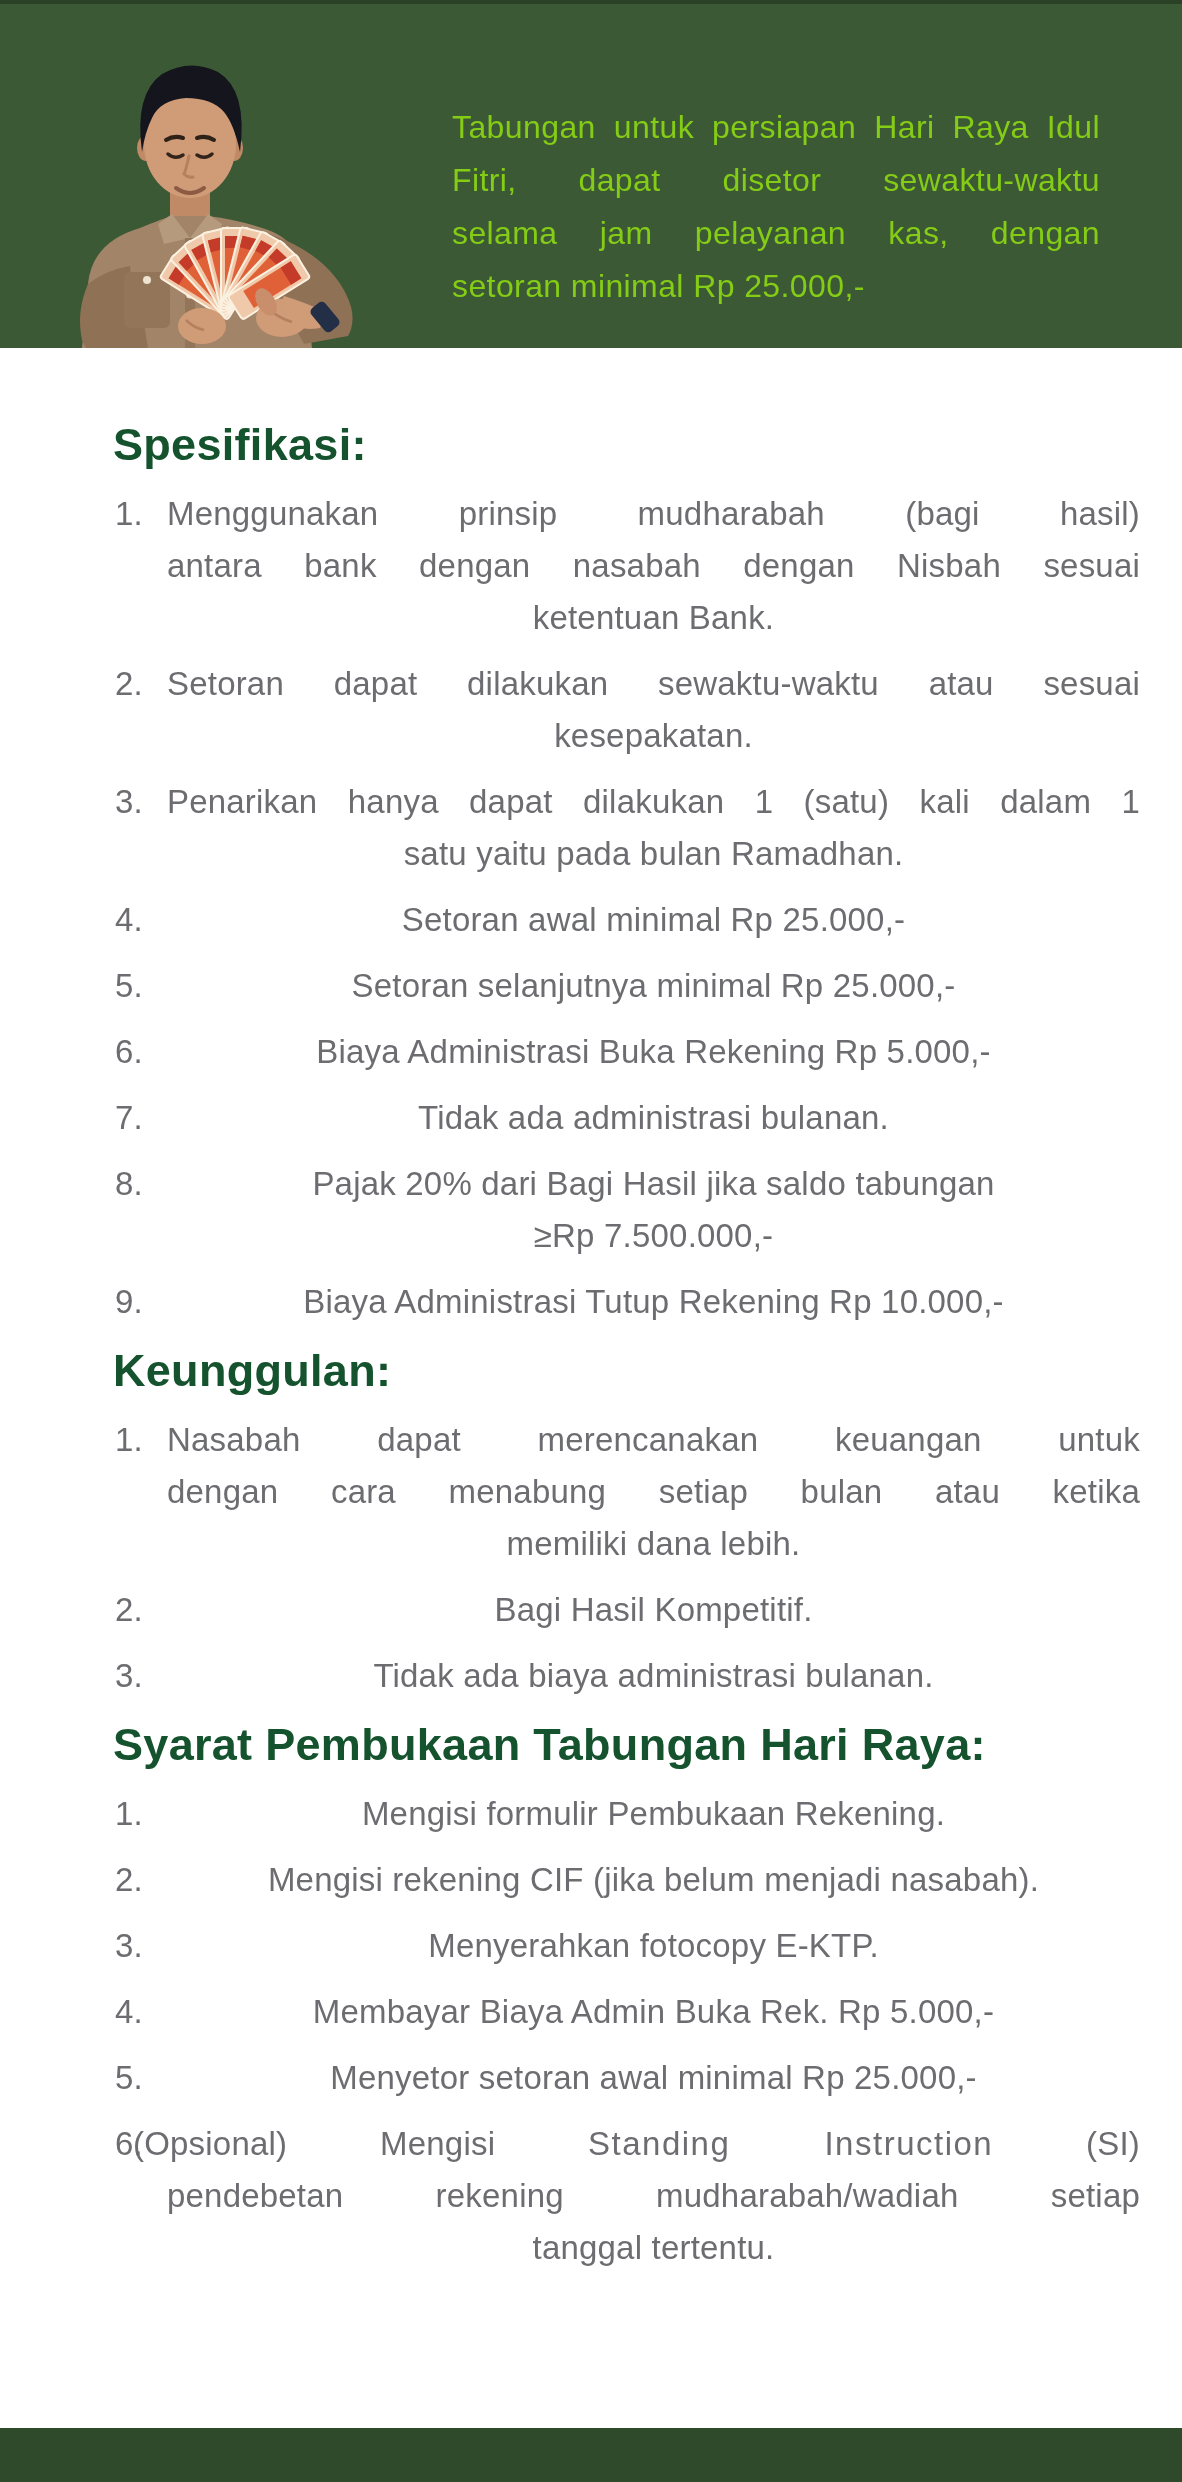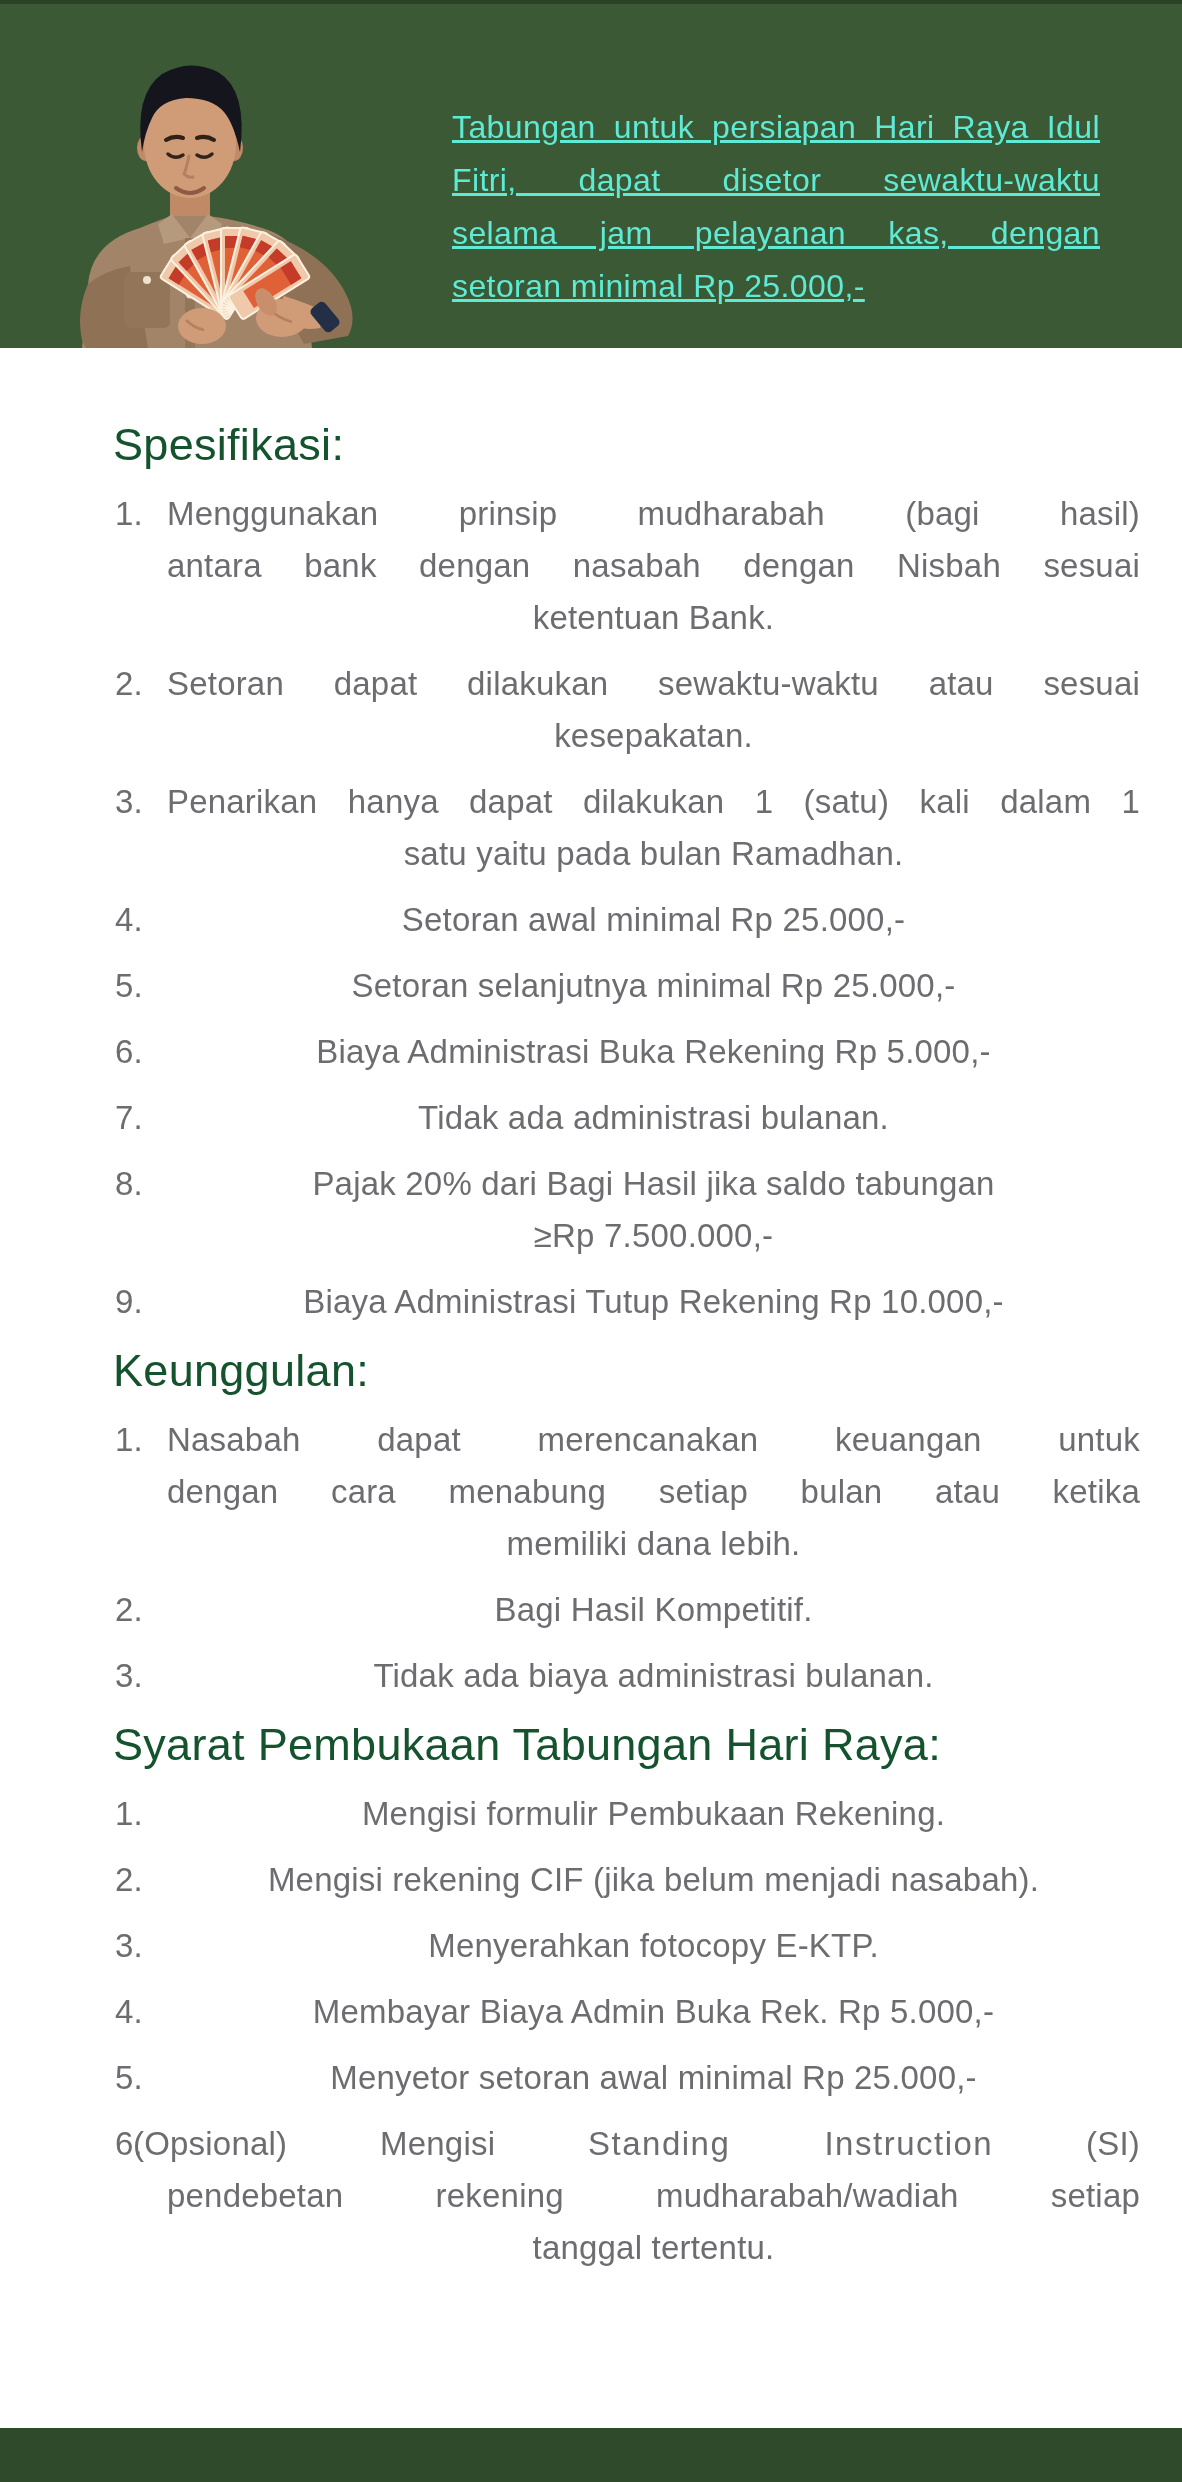--- a/index.html
+++ b/index.html
@@ -12,28 +12,28 @@
   .hero {
     position:absolute; top:0; left:0; width:1182px; height:348px;
     background:#3c5935; overflow:hidden;
   }
   .hero-top-edge {
     position:absolute; top:0; left:0; width:100%; height:4px; background:#2b4126;
   }
   .man { position:absolute; left:20px; top:40px; width:380px; height:308px; }
   .hero-text {
     position:absolute; left:452px; top:101px; width:648px;
-    color:#5eead4; font-size:32px; line-height:53px; letter-spacing:.4px;text-decoration:underline;
+    color:#84cc16; font-size:32px; line-height:53px; letter-spacing:.4px;
   }
   .hl { text-align:justify; }
   .hl.j { text-align-last:justify; }
   
   .content { position:absolute; top:348px; left:115px; width:1025px; }
   .sec-heading {
-    color:#14532d; font-size:45px; line-height:50px; font-weight:400;
+    color:#14532d; font-size:45px; line-height:50px; font-weight:700;
     letter-spacing:.3px; margin:18px 0 18px -2px;
   }
   .sec-heading.first { margin-top:72px; }
   .item {
     position:relative; padding-left:52px; margin-bottom:14px;
     color:#6d6d71; font-size:33px; line-height:52px; letter-spacing:.2px;
   }
   .num { position:absolute; left:0; top:0; }
   .ln { text-align:center; }
   .ln.j { text-align:justify; text-align-last:justify; }

